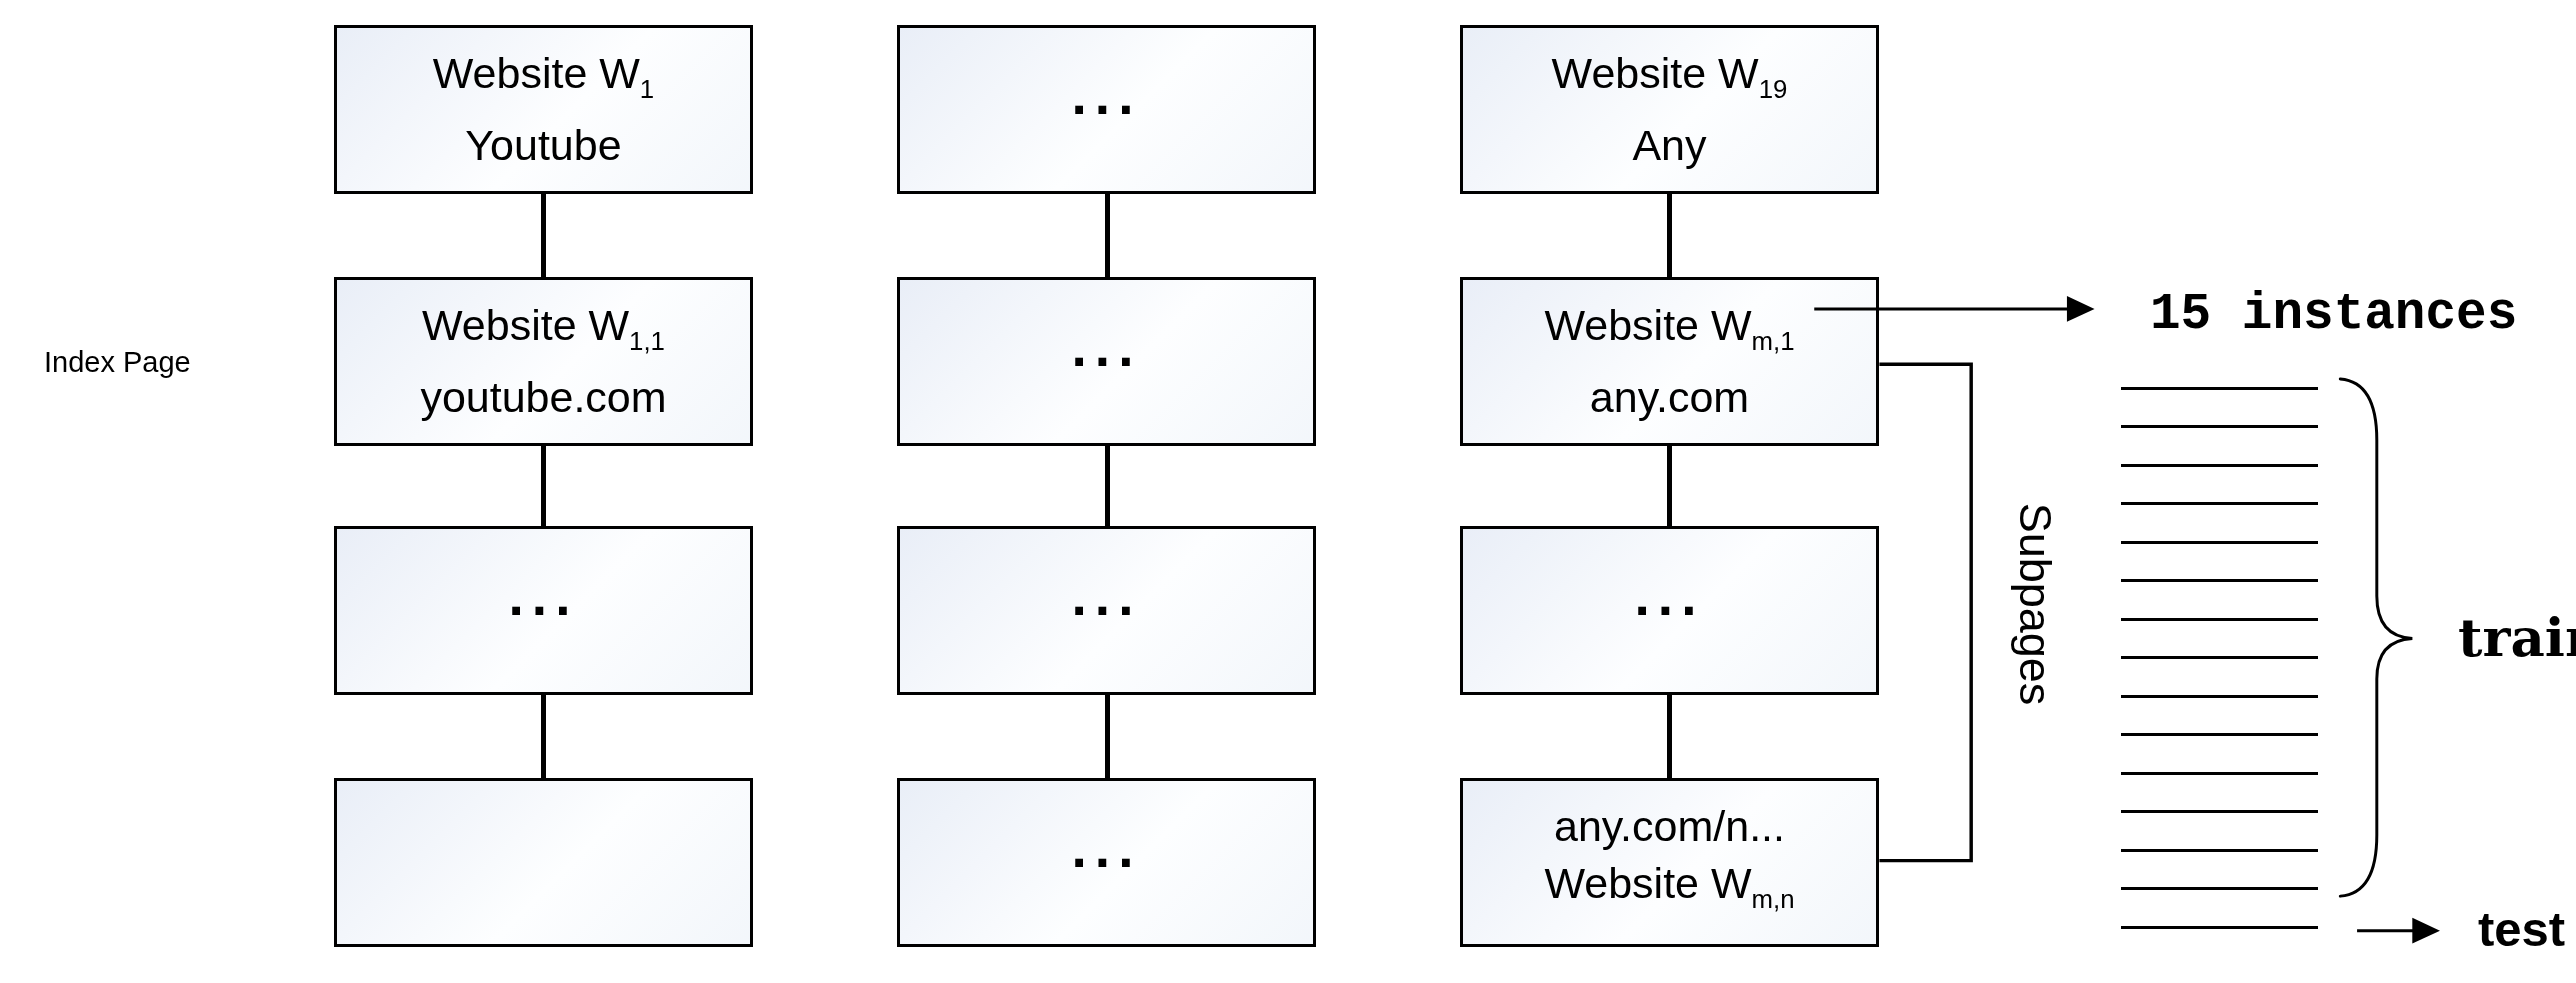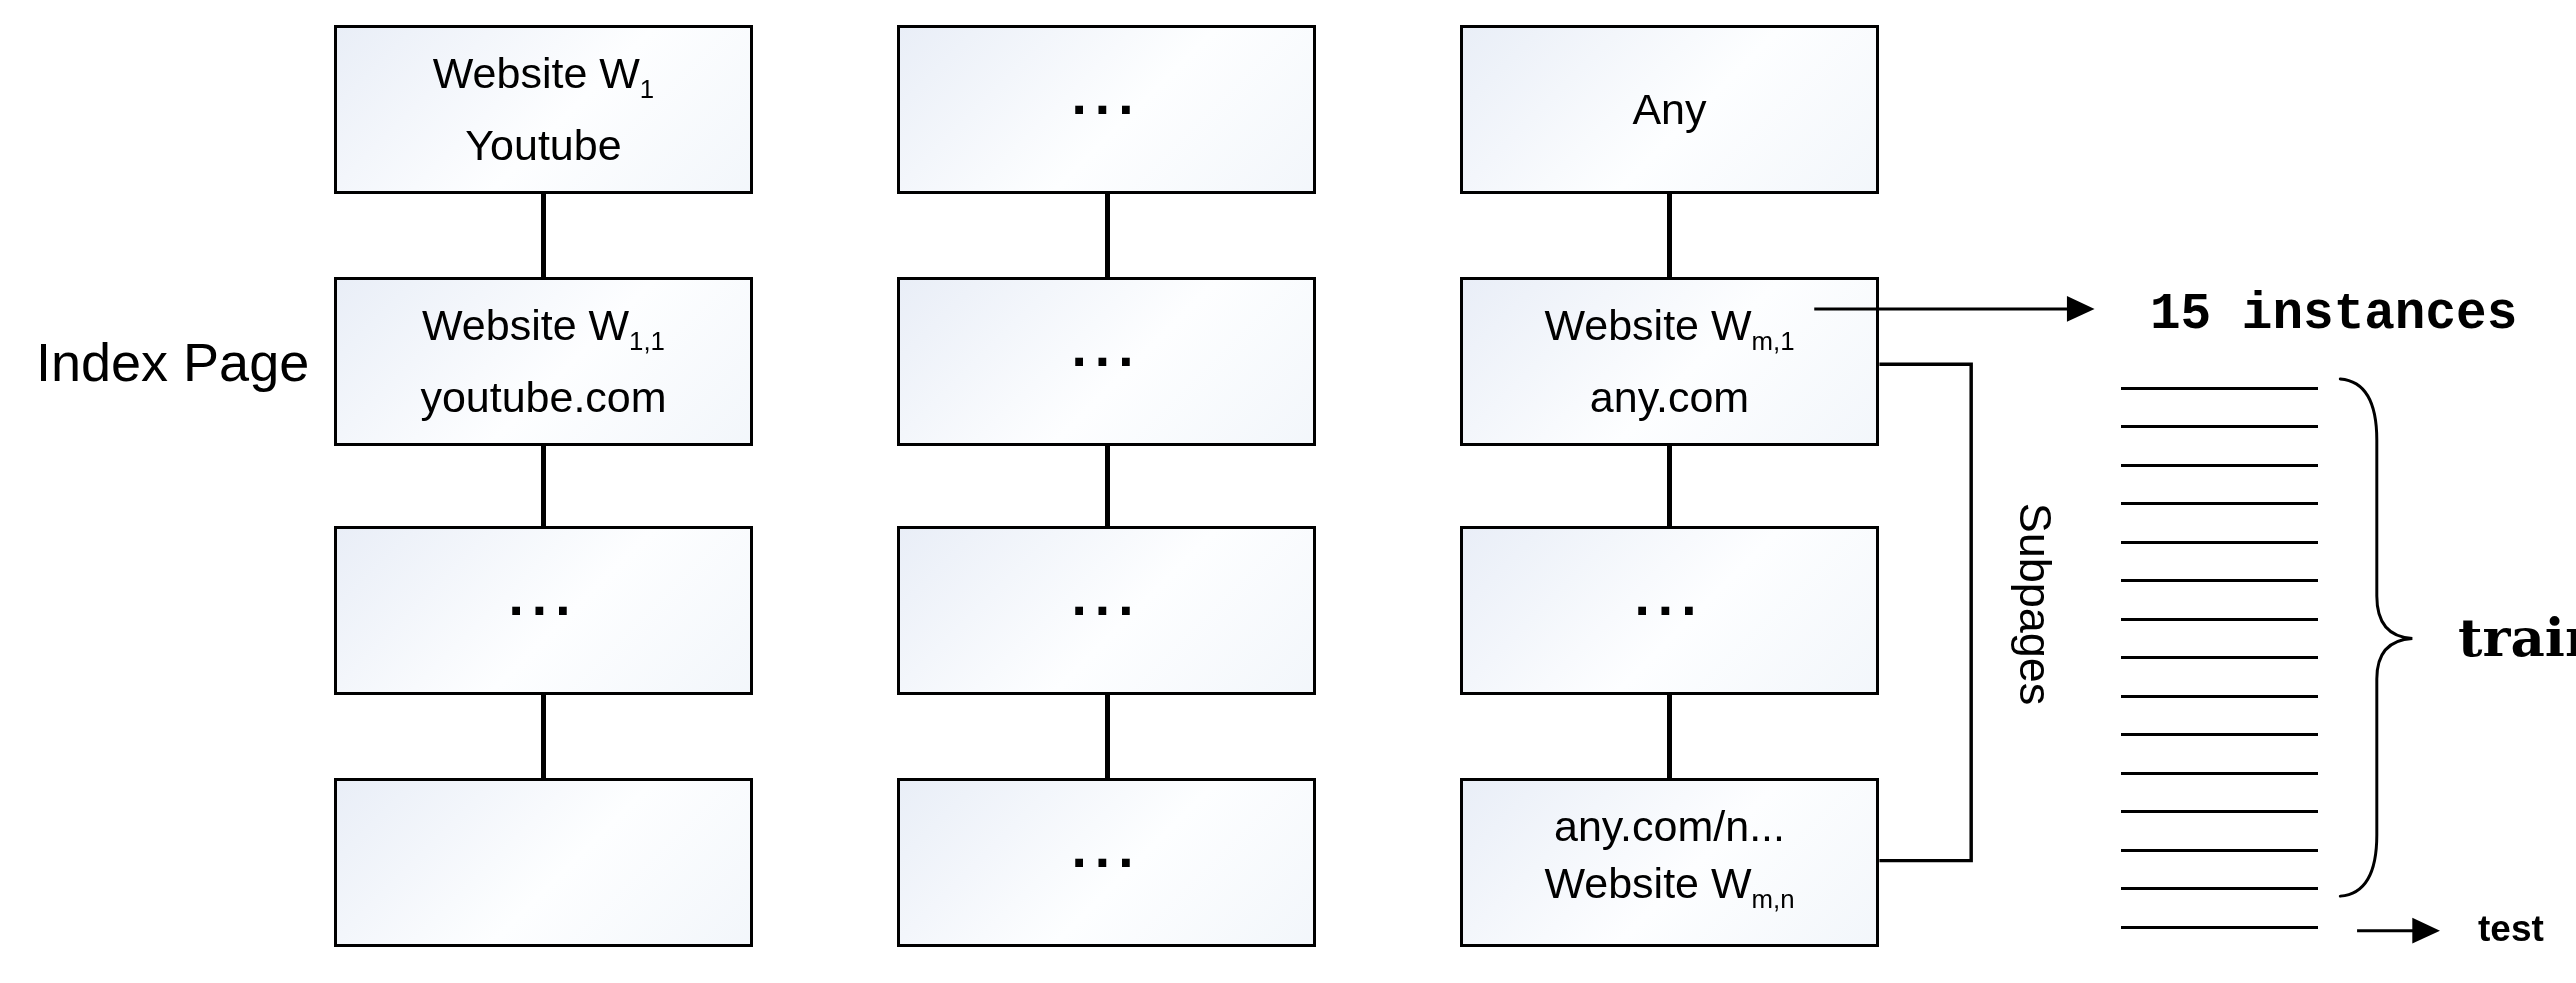--- a/index.html
+++ b/index.html
@@ -12,34 +12,34 @@
     background:linear-gradient(135deg,#e9eef7 0%,#fdfeff 55%,#eef3f9 120%);
     display:flex;align-items:center;justify-content:center;text-align:center;
   }
   .box-inner{font-size:43px;line-height:57px;}
   .box-inner sub{font-size:0.6em;}
   .dots{font-size:55px;font-weight:bold;letter-spacing:8px;position:relative;top:-14px;}
 
   .connector{position:absolute;width:5px;background:#000;}
 
   .index-label{
-    position:absolute;left:20px;top:362px;transform:translateY(-50%);
-    font-size:54px;white-space:nowrap;
+    position:absolute;left:28px;top:362px;transform:translateY(-50%);
+    font-size:29px;white-space:nowrap;
   }
   .lbl-instances{
     position:absolute;left:2134px;top:314px;transform:translateY(-50%);
     font-family:Liberation Mono, monospace;font-weight:bold;font-size:51px;white-space:nowrap;
   }
   .lbl-train{
     position:absolute;left:2442px;top:637px;transform:translateY(-50%);
     font-family:"DejaVu Serif",serif;font-weight:bold;font-size:53px;white-space:nowrap;
   }
   .lbl-test{
     position:absolute;left:2462px;top:929px;transform:translateY(-50%);
-    font-weight:bold;font-size:37px;white-space:nowrap;
+    font-weight:bold;font-size:49px;white-space:nowrap;
   }
   .lbl-subpages{
     position:absolute;left:2019px;top:604px;
     transform:translate(-50%,-50%) rotate(90deg);
     font-size:45px;white-space:nowrap;
   }
 
   .instance-lines{position:absolute;left:2105px;top:387px;width:197px;height:545px;}
   .instance-line{position:absolute;left:0;width:197px;height:3px;background:#000;}
 
@@ -78,20 +78,21 @@
   </div>
   <div class="box" style="left:881px;top:526px">
     <div class="box-inner dots">...</div>
   </div>
   <div class="box" style="left:881px;top:778px">
     <div class="box-inner dots">...</div>
   </div>
 
   <div class="box" style="left:1444px;top:25px">
     <div class="box-inner">
+      <div><span>Website W</span><sub>19</sub></div>
       <div>Any</div>
     </div>
   </div>
   <div class="box" style="left:1444px;top:277px">
     <div class="box-inner">
       <div><span>Website W</span><sub>m,1</sub></div>
       <div>any.com</div>
     </div>
   </div>
   <div class="box" style="left:1444px;top:526px">

